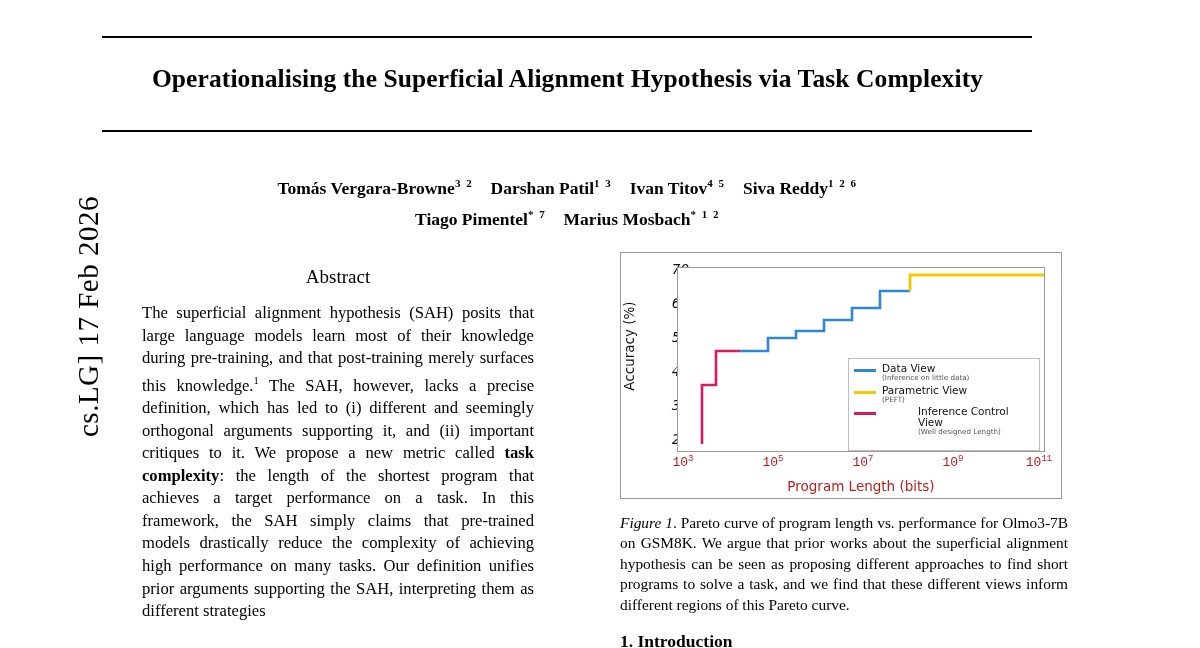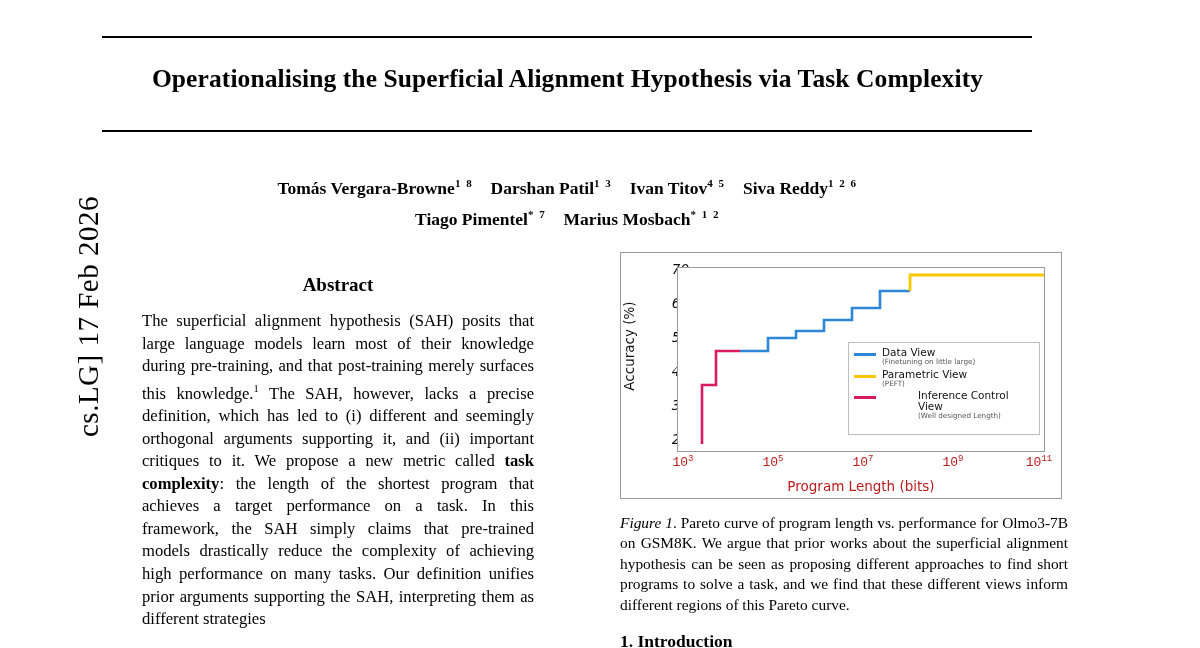--- a/index.html
+++ b/index.html
@@ -89,22 +89,22 @@
   #col-right {
     position: absolute;
     left: 512px;
     top: 252px;
     width: 455px;
   }
 
   #abstract-head {
     text-align: center;
     font-size: 19px;
-    font-weight: bold;
-    margin: 16px 0 14px 0;
+    font-weight: normal;
+    margin: 8px 0 14px 0;
   }
 
   #abstract-body {
     font-size: 16.6px;
     line-height: 22.6px;
     text-align: justify;
     text-justify: inter-word;
     hyphens: auto;
   }
   #abstract-body b { font-weight: bold; }
@@ -174,21 +174,21 @@
     text-align: center;
     font-family: "DejaVu Sans", sans-serif;
     font-size: 13.5px;
     color: #b91c1c;
   }
 
   
   #legend {
     position: absolute;
     right: 4px;
-    bottom: 16px;
+    bottom: 0;
     width: 192px;
     border: 1px solid #bdbdbd;
     background: rgba(255,255,255,0.92);
     padding: 4px 5px;
     box-sizing: border-box;
   }
   .legend-row {
     display: flex;
     align-items: flex-start;
     margin-bottom: 3px;
@@ -241,21 +241,21 @@
 <div id="page">
 
   <div class="rule" id="rule-top"></div>
 
   <div id="title">Operationalising the Superficial Alignment Hypothesis via Task Complexity</div>
 
   <div class="rule" id="rule-bottom"></div>
 
   <div id="authors">
     <div>
-      <span>Tomás Vergara-Browne</span><span class="sup">1 8</span><span class="gap"></span>
+      <span>Tomás Vergara-Browne</span><span class="sup">3 2</span><span class="gap"></span>
       <span>Darshan Patil</span><span class="sup">1 3</span><span class="gap"></span>
       <span>Ivan Titov</span><span class="sup">4 5</span><span class="gap"></span>
       <span>Siva Reddy</span><span class="sup">1 2 6</span>
     </div>
     <div>
       <span>Tiago Pimentel</span><span class="sup">* 7</span><span class="gap"></span>
       <span>Marius Mosbach</span><span class="sup">* 1 2</span>
     </div>
   </div>
 
@@ -294,21 +294,21 @@
 
           <polyline fill="none" stroke="#f5c800" stroke-width="2.8" points="232,23 232,7 366,7"></polyline>
         </svg>
 
         
         <div id="legend">
           <div class="legend-row">
             <div class="legend-swatch" style="background:#2e86d6"></div>
             <div class="legend-text">
               <span class="legend-title">Data View</span>
-              <span class="legend-sub">(Finetuning on little large)</span>
+              <span class="legend-sub">(Inference on little data)</span>
             </div>
           </div>
           <div class="legend-row">
             <div class="legend-swatch" style="background:#f5c800"></div>
             <div class="legend-text">
               <span class="legend-title">Parametric View</span>
               <span class="legend-sub">(PEFT)</span>
             </div>
           </div>
           <div class="legend-row">

